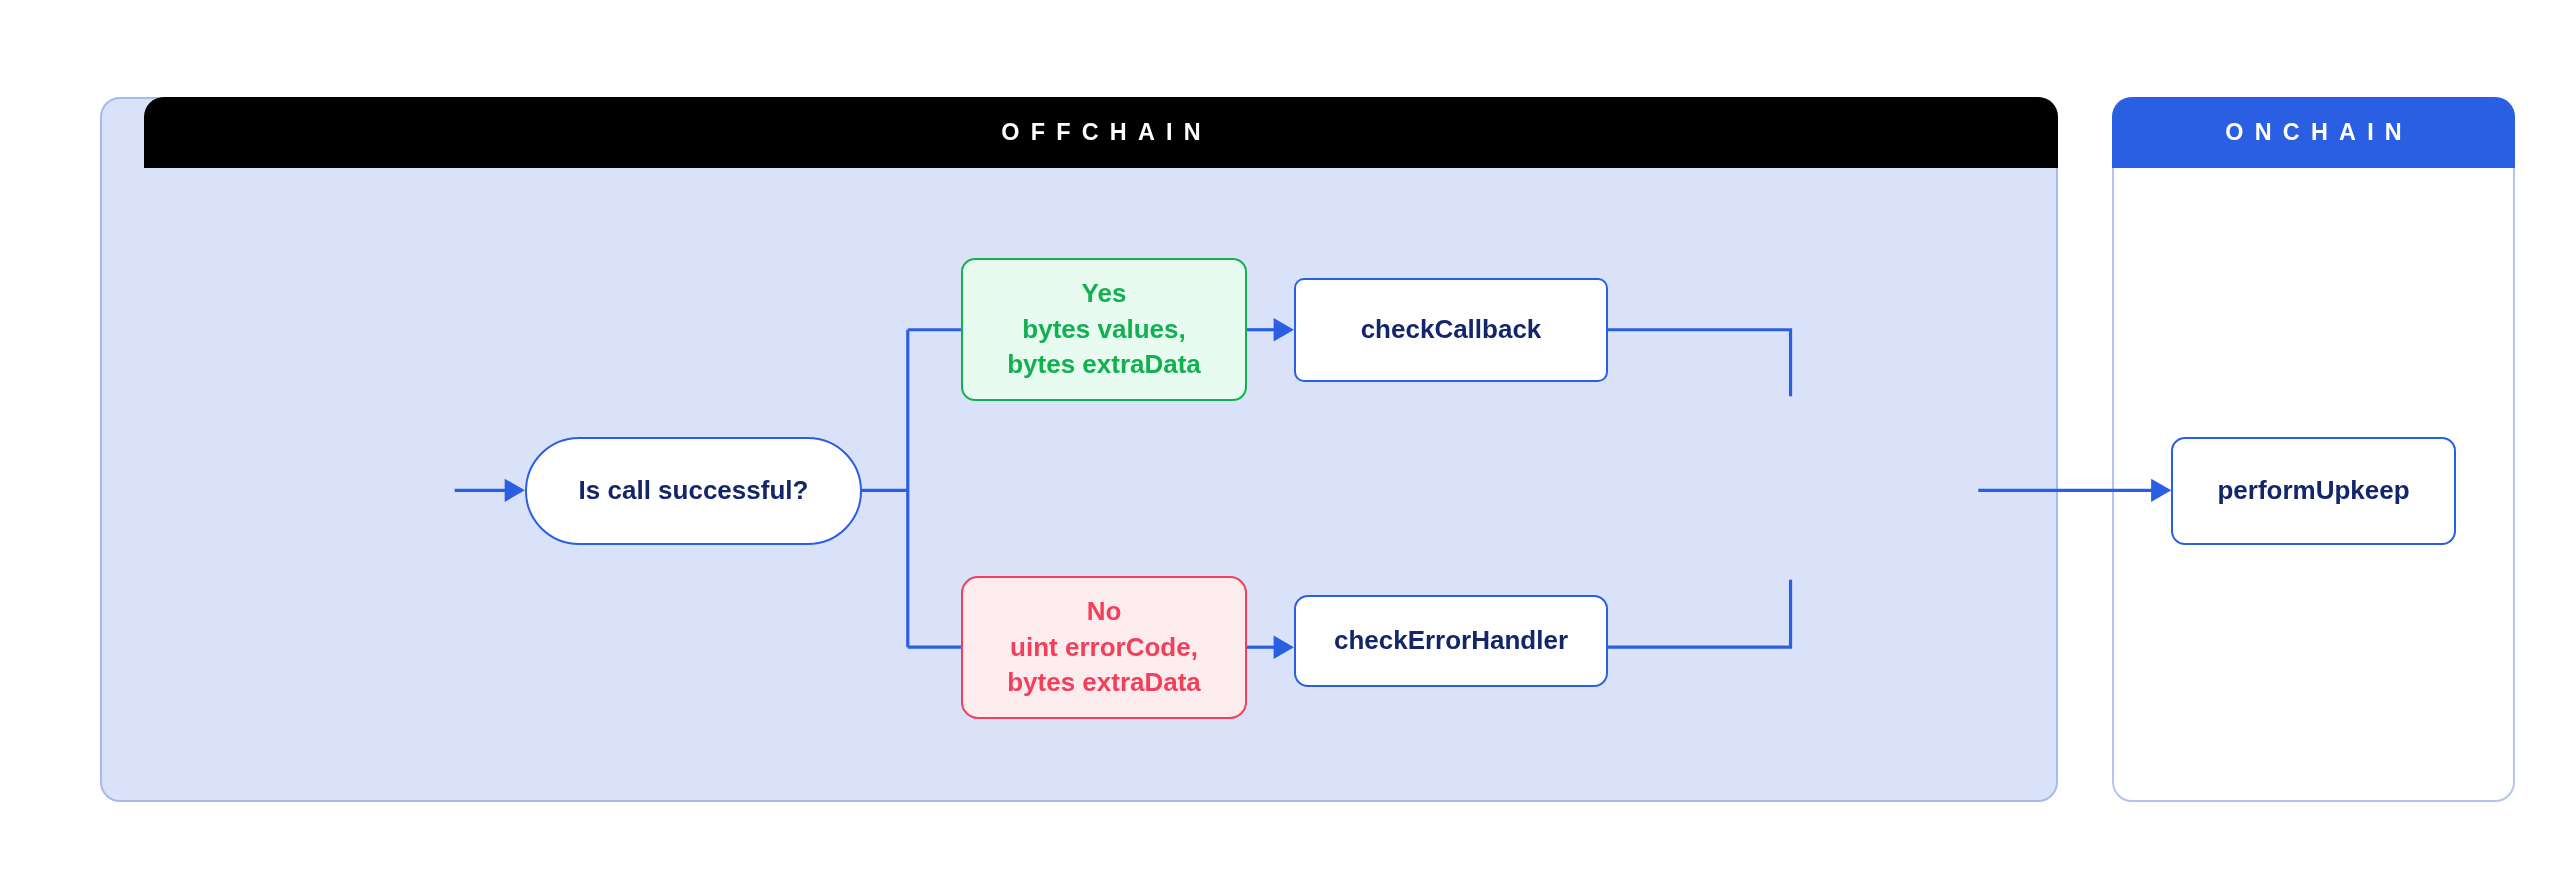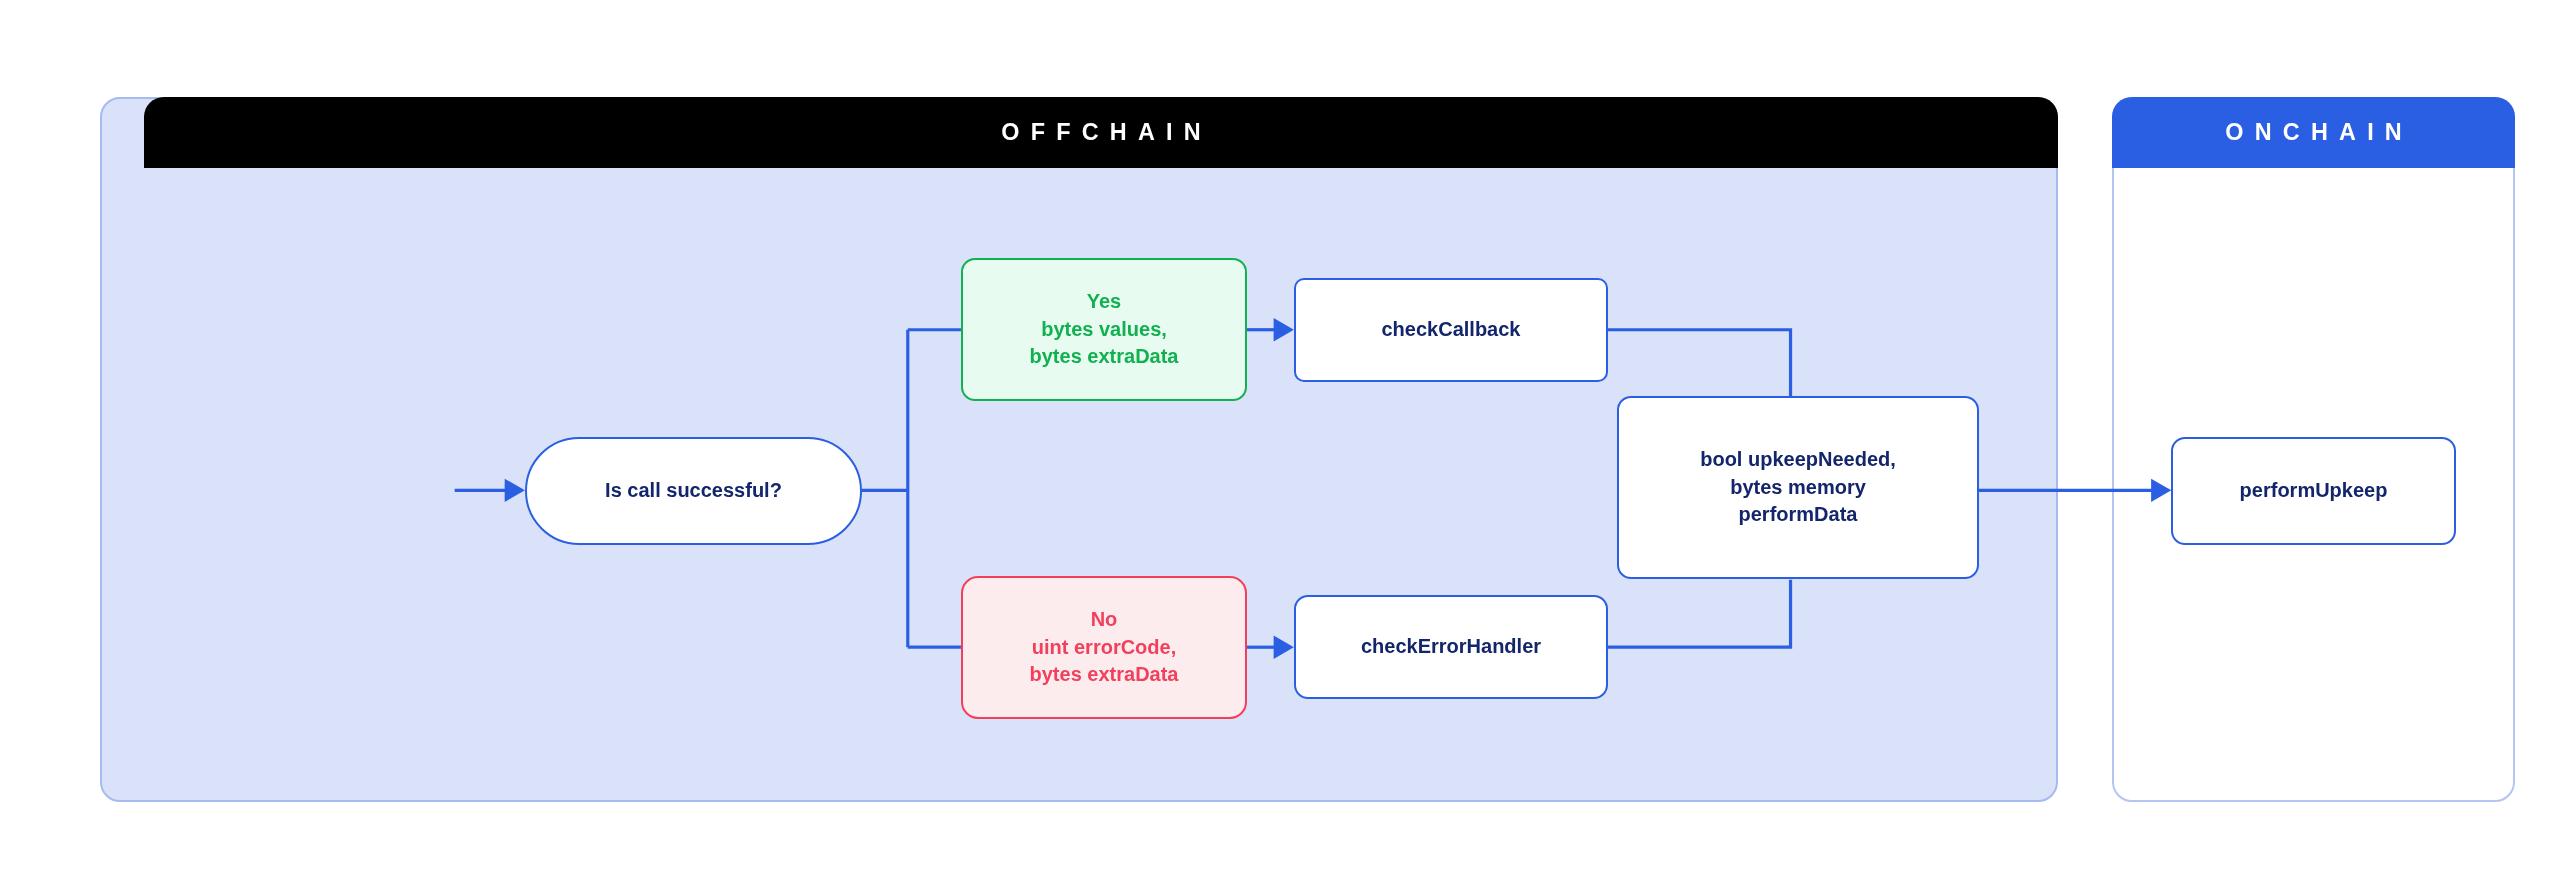--- a/index.html
+++ b/index.html
@@ -74,21 +74,21 @@
   .node {
     position: absolute;
     background: #ffffff;
     border: 2.7px solid var(--accent);
     border-radius: 14px;
     color: var(--navy);
     display: flex;
     align-items: center;
     justify-content: center;
     text-align: center;
-    font-size: 20px;
+    font-size: 26px;
     font-weight: bold;
     line-height: 1.38;
   }
   .node-label { white-space: pre-line; }
   .node--pill { border-radius: 58px; }
   .node--green {
     border-color: var(--green);
     background: var(--green-bg);
     color: var(--green);
   }
@@ -151,28 +151,23 @@
   <div class="node" style="left:1294px; top:278px; width:314px; height:104px;border-radius:10px;">
     <span class="node-label">checkCallback</span>
   </div>
 
   <div class="node node--red" style="left:961px; top:576px; width:286px; height:143px;border-radius:17px;">
     <span class="node-label">No
 uint errorCode,
 bytes extraData</span>
   </div>
 
-  <div class="node" style="left:1294px; top:595px; width:314px; height:104px;">
+  <div class="node" style="left:1294px; top:595px; width:314px; height:92px;">
     <span class="node-label">checkErrorHandler</span>
   </div>
 
-  <div class="node" style="left:1617px; top:396px; width:362px; height:183px;">
-    <span class="node-label">bool upkeepNeeded,
-bytes memory
-performData</span>
-  </div>
 
   <div class="node" style="left:2171px; top:437px; width:285px; height:108px;">
     <span class="node-label">performUpkeep</span>
   </div>
 
 </div>
 
 
 </body></html>

